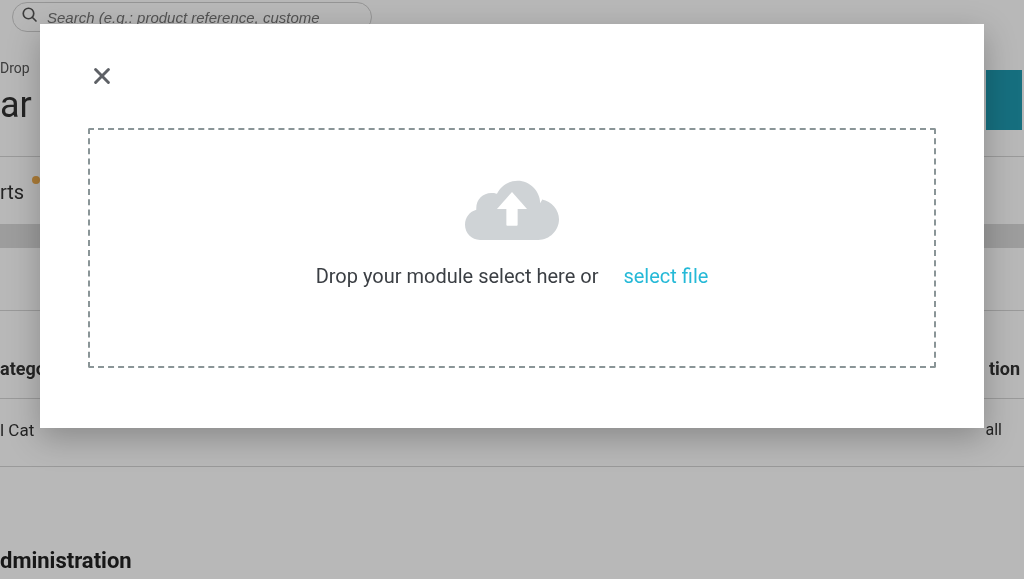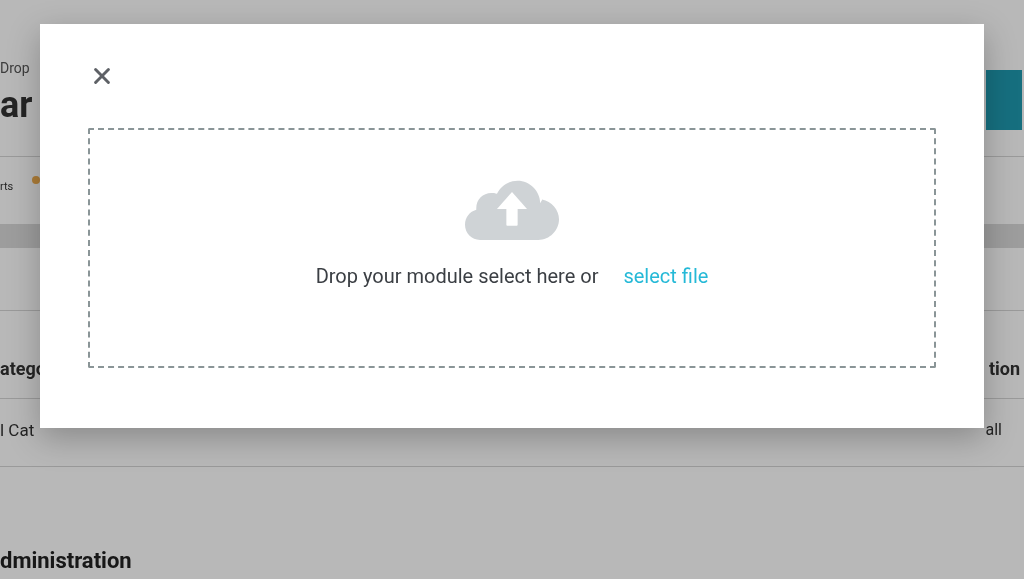--- a/index.html
+++ b/index.html
@@ -34,32 +34,32 @@
     background: transparent;
   }
   .bg-breadcrumb {
     position: absolute;
     top: 60px; left: 0;
     font-size: 14px; color: #555;
   }
   .bg-title {
     position: absolute;
     top: 84px; left: 0;
-    font-size: 36px; font-weight: 700; color: #333;
+    font-size: 36px; font-weight: 400; color: #333;
   }
   .bg-primary-btn {
     position: absolute;
     top: 70px; right: 2px;
     width: 36px; height: 60px;
     background: #1f9ab0;
   }
   .bg-tab {
     position: absolute;
     top: 180px; left: 0;
-    font-size: 11px; color: #333;
+    font-size: 20px; color: #333;
   }
   .bg-dot {
     position: absolute;
     top: 176px; left: 32px;
     width: 8px; height: 8px; border-radius: 4px; background: #f0ad4e;
   }
   .bg-stripe {
     position: absolute;
     top: 224px; left: 0; right: 0; height: 24px;
     background: #dadada;
@@ -156,20 +156,29 @@
     font-size: 16px;
     max-width: 780px;
     margin: 0 auto;
     line-height: 1.5;
   }
 </style>
 </head>
 <body>
 
 <div class="bg">
+  <div class="bg-search">
+    <span>
+      <svg width="18" height="18" viewBox="0 0 24 24" fill="none" stroke="#555" stroke-width="2.2" stroke-linecap="round">
+          <circle cx="10" cy="10" r="7"></circle>
+          <line x1="20" y1="20" x2="15" y2="15"></line>
+        </svg>
+    </span>
+    <input type="text" placeholder="Search (e.g.: product reference, custome" style="">
+  </div>
   <div class="bg-breadcrumb">Drop</div>
   <div class="bg-title">ar</div>
   <div class="bg-primary-btn"></div>
   <div class="bg-hr" style="top:156px;"></div>
   <div class="bg-dot"></div>
   <div class="bg-tab">rts</div>
   <div class="bg-stripe"></div>
   <div class="bg-hr" style="top:310px;"></div>
   <div class="bg-catego-label">atego</div>
   <div class="bg-hr" style="top:398px;"></div>

